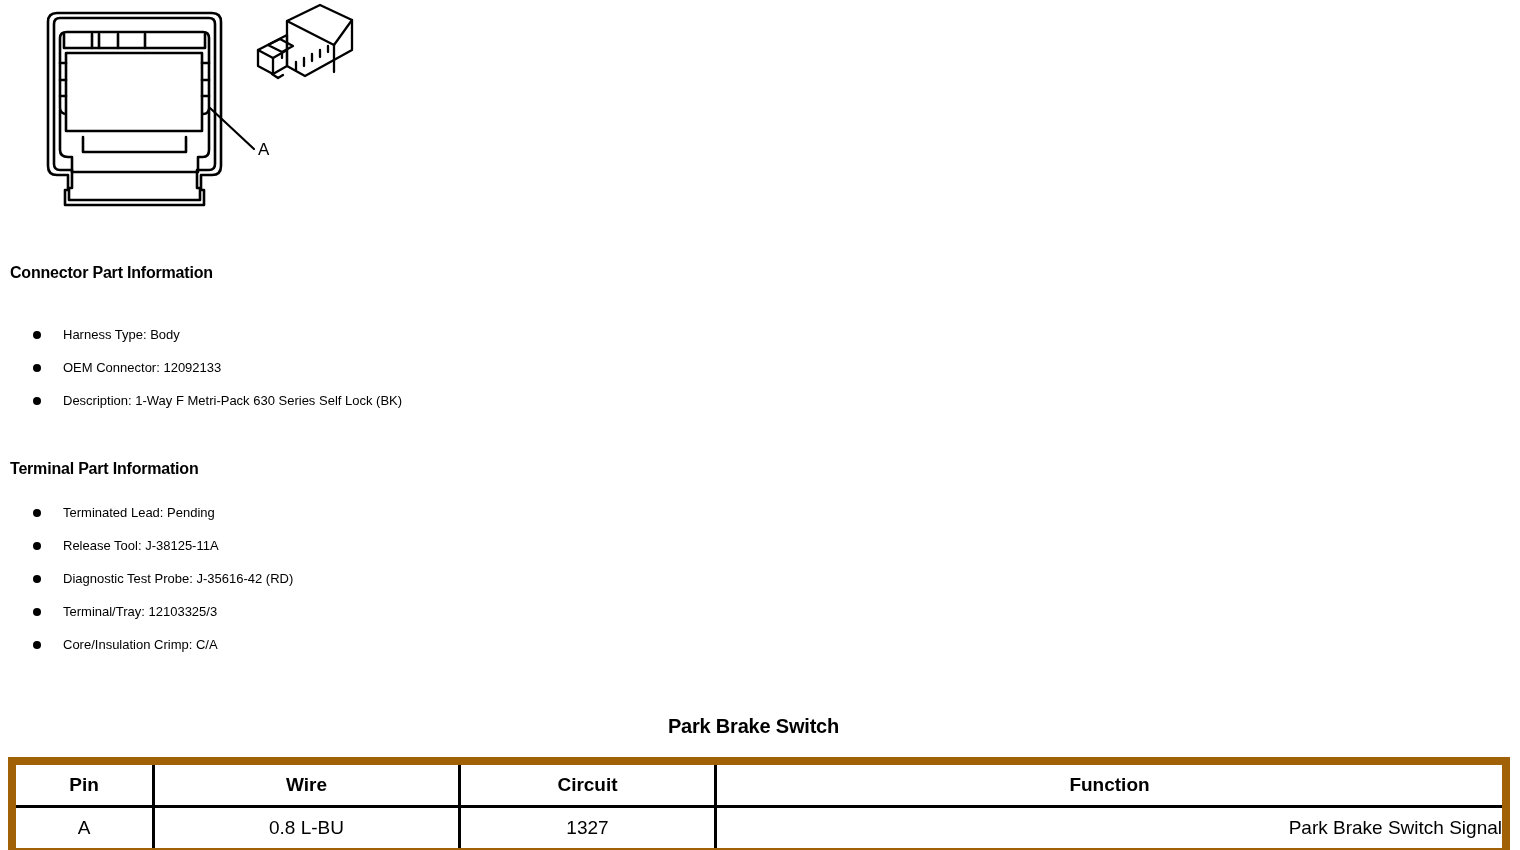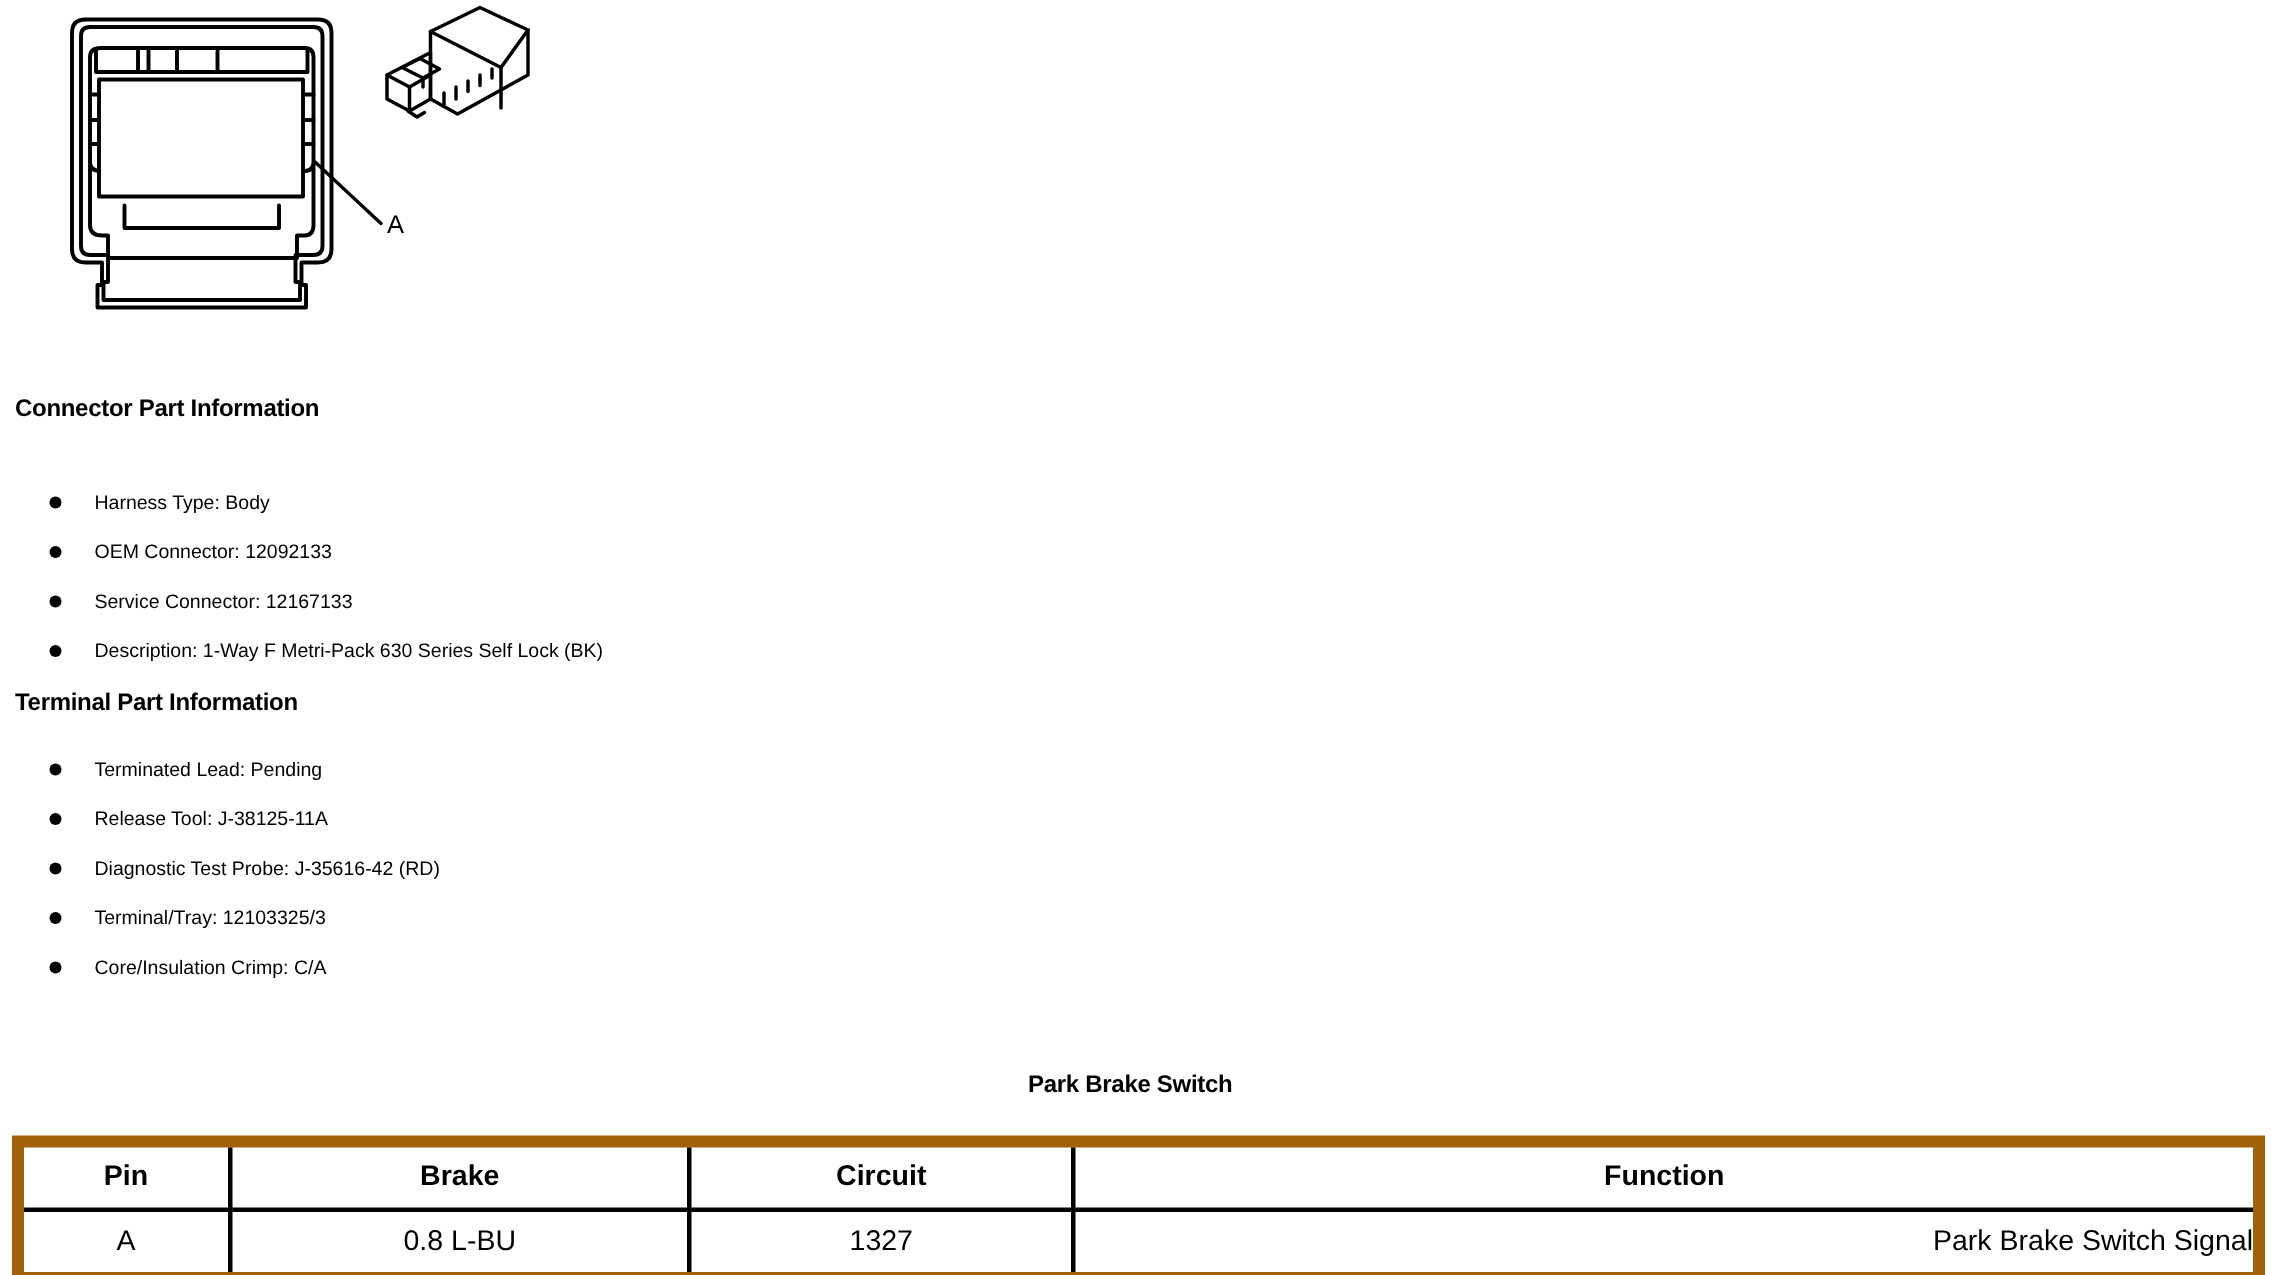--- a/index.html
+++ b/index.html
@@ -69,21 +69,21 @@
     border-radius: 50%;
   }
 
   
   #pinout-title {
     position: absolute;
     left: 0;
     right: 13px;
     top: 715px;
     text-align: center;
-    font-size: 16px;
+    font-size: 20px;
     font-weight: bold;
     letter-spacing: -0.2px;
   }
 
   #pinout-table-wrap {
     position: absolute;
     left: 8px;
     top: 757px;
     width: 1502px;
     border: 8px solid #a16207;
@@ -205,24 +205,20 @@
   <li>
     <span class="bullet-dot"></span>
     <span>Harness Type: Body</span>
   </li>
   <li>
     <span class="bullet-dot"></span>
     <span>OEM Connector: 12092133</span>
   </li>
   <li>
     <span class="bullet-dot"></span>
-    <span>Service Connector: 12167133</span>
-  </li>
-  <li>
-    <span class="bullet-dot"></span>
     <span>Description: 1-Way F Metri-Pack 630 Series Self Lock (BK)</span>
   </li>
 </ul>
 
 <div class="section-heading" id="terminal-part-heading">Terminal Part Information</div>
 
 <ul class="bullet-list" id="terminal-part-list">
   <li>
     <span class="bullet-dot"></span>
     <span>Terminated Lead: Pending</span>
@@ -245,21 +241,21 @@
   </li>
 </ul>
 
 <div id="pinout-title">Park Brake Switch</div>
 
 <div id="pinout-table-wrap">
   <table id="pinout-table">
     <thead>
       <tr>
         <th class="c-pin col-div">Pin</th>
-        <th class="c-wire col-div">Brake</th>
+        <th class="c-wire col-div">Wire</th>
         <th class="c-circuit col-div">Circuit</th>
         <th class="c-function">Function</th>
       </tr>
     </thead>
     <tbody>
       <tr>
         <td class="col-div">A</td>
         <td class="col-div">0.8 L-BU</td>
         <td class="col-div">1327</td>
         <td class="fn-cell">Park Brake Switch Signal</td>

